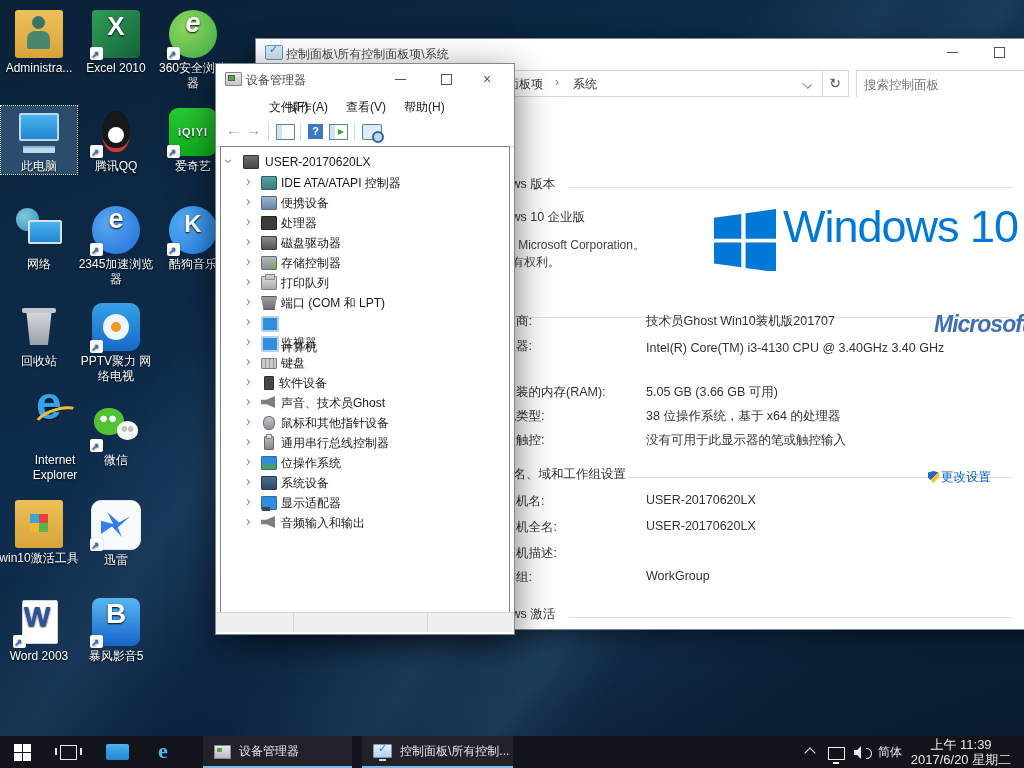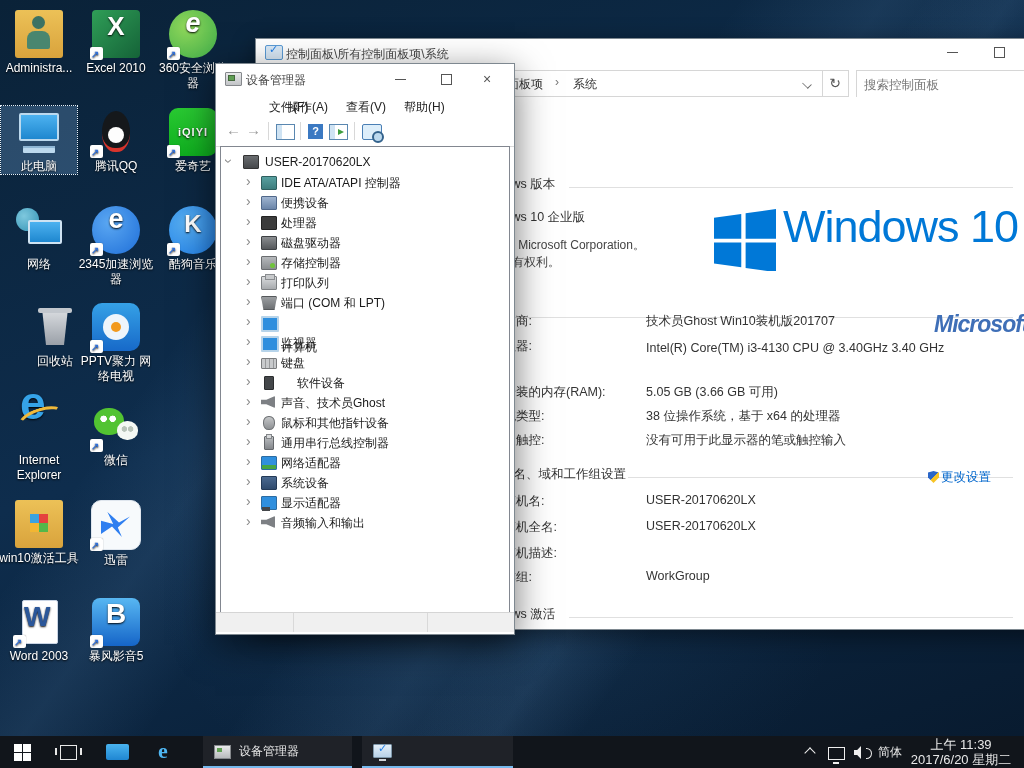--- a/index.html
+++ b/index.html
@@ -234,31 +234,31 @@
       <i class="badge"></i>
     </div>
   <div class="lbl">2345加速浏览器</div>
 </div>
 <div class="cell" style="left:155px;top:204px;">
   <div class="dic k-kugou">
       <i class="badge"></i>
     </div>
   <div class="lbl">酷狗音乐</div>
 </div>
-<div class="cell" style="left:1px;top:301px;margin-left:16px;">
+<div class="cell" style="left:1px;top:301px;">
   <div class="dic k-recycle"></div>
   <div class="lbl">回收站</div>
 </div>
 <div class="cell" style="left:78px;top:301px;">
   <div class="dic k-pptv">
       <i class="badge"></i>
     </div>
   <div class="lbl">PPTV聚力 网络电视</div>
 </div>
-<div class="cell" style="left:1px;top:400px;">
+<div class="cell" style="left:17px;top:400px;">
   <div class="dic k-ie"></div>
   <div class="lbl">Internet Explorer</div>
 </div>
 <div class="cell" style="left:78px;top:400px;">
   <div class="dic k-wechat">
       <i class="badge"></i>
     </div>
   <div class="lbl">微信</div>
 </div>
 <div class="cell" style="left:1px;top:498px;">
@@ -451,41 +451,41 @@
       <span class="tlabel" style="left:60px;">监视器</span>
     </div>
     <div class="trow" style="top:205px;">
       <span class="tchev" style="left:25px;">›</span>
       <span class="ticon ti-keyboard" style="left:40px;"></span>
       <span class="tlabel" style="left:60px;">键盘</span>
     </div>
     <div class="trow" style="top:225px;">
       <span class="tchev" style="left:25px;">›</span>
       <span class="ticon ti-software" style="left:43px;"></span>
-      <span class="tlabel" style="left:76px;">软件设备</span>
+      <span class="tlabel" style="left:58px;">软件设备</span>
     </div>
     <div class="trow" style="top:245px;">
       <span class="tchev" style="left:25px;">›</span>
       <span class="ticon ti-sound" style="left:40px;"></span>
       <span class="tlabel" style="left:60px;">声音、技术员Ghost</span>
     </div>
     <div class="trow" style="top:265px;">
       <span class="tchev" style="left:25px;">›</span>
       <span class="ticon ti-mouse" style="left:42px;"></span>
       <span class="tlabel" style="left:60px;">鼠标和其他指针设备</span>
     </div>
     <div class="trow" style="top:285px;">
       <span class="tchev" style="left:25px;">›</span>
       <span class="ticon ti-usb" style="left:43px;"></span>
       <span class="tlabel" style="left:60px;">通用串行总线控制器</span>
     </div>
     <div class="trow" style="top:305px;">
       <span class="tchev" style="left:25px;">›</span>
       <span class="ticon ti-net" style="left:40px;"></span>
-      <span class="tlabel" style="left:60px;">网络适配器</span>
+      <span class="tlabel" style="left:60px;">位操作系统</span>
     </div>
     <div class="trow" style="top:325px;">
       <span class="tchev" style="left:25px;">›</span>
       <span class="ticon ti-sysdev" style="left:40px;"></span>
       <span class="tlabel" style="left:60px;">系统设备</span>
     </div>
     <div class="trow" style="top:345px;">
       <span class="tchev" style="left:25px;">›</span>
       <span class="ticon ti-display" style="left:40px;"></span>
       <span class="tlabel" style="left:60px;">显示适配器</span>
@@ -512,20 +512,21 @@
   </svg>
   <span class="tb-ic tv-ico"></span>
   <span class="tb-ic bluescr"></span>
   <span class="tb-ic ie-e">e</span>
   <div class="taskbtn" style="left:203px;width:149px;">
     <span class="dmico-s"></span>
     <span class="tbl">设备管理器</span>
   </div>
   <div class="taskbtn" style="left:362px;width:151px;">
     <span class="cpico-s"></span>
+    <span class="tbl" style="left:38px;">控制面板\所有控制...</span>
   </div>
   <span class="tb-ic chevup"></span>
   <span class="tb-ic netico"></span>
   <span class="tb-ic volico"></span>
   <span class="tb-ic volwave"></span>
   <span class="tb-ic ime">简体</span>
   <div class="tb-ic clock">
     <div>上午 11:39</div>
     <div>2017/6/20 星期二</div>
   </div>

